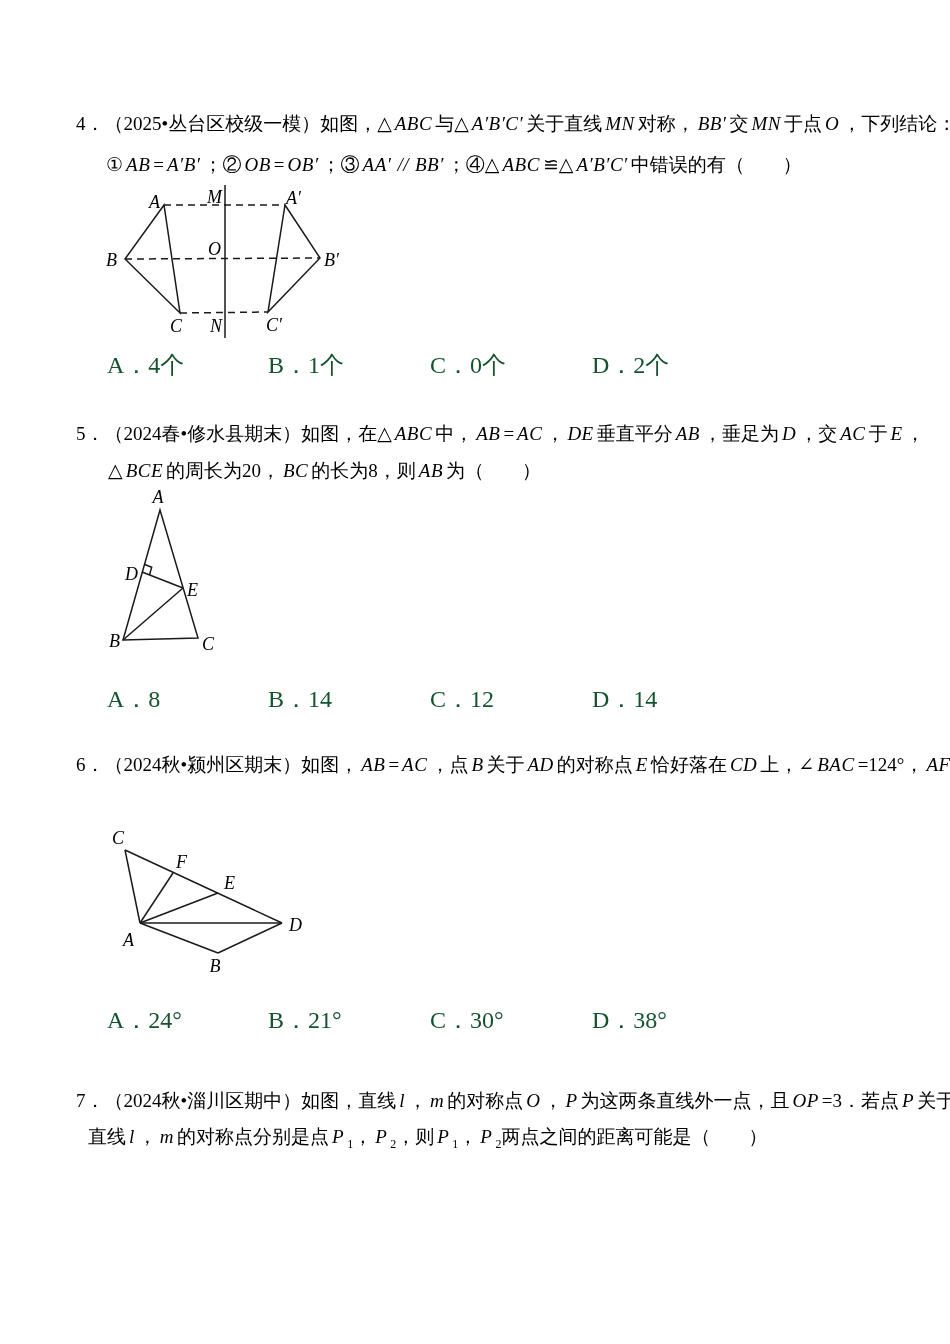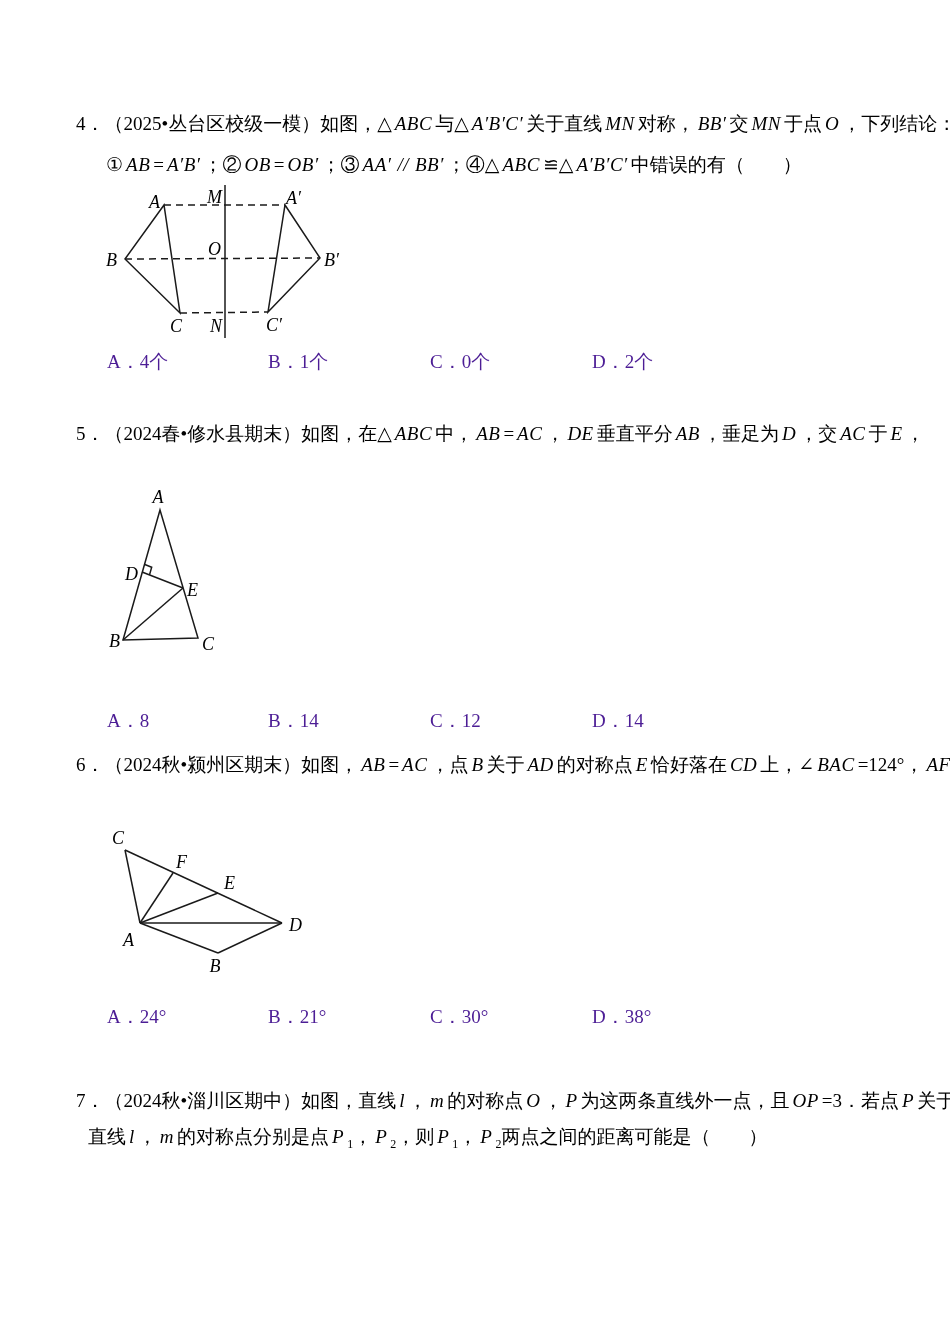--- a/index.html
+++ b/index.html
@@ -12,21 +12,21 @@
   .tline{
     position:absolute;white-space:nowrap;font-size:19px;line-height:1.25;
     color:#000;
   }
   .tline .var{
     font-style:italic;margin:0 3px;letter-spacing:0.5px;
   }
   .tline sub{font-size:12px;line-height:0;}
   .opts{position:absolute;left:0;width:950px;height:26px;}
   .opt{
-    position:absolute;top:0;white-space:nowrap;font-size:19px;color:#4c1d95;
+    position:absolute;top:0;white-space:nowrap;font-size:24px;color:#14532d;
   }
   svg.fig{position:absolute;overflow:visible;}
   svg.fig text{
     font-family:"Liberation Serif","DejaVu Serif",serif;
     font-style:italic;font-size:18px;fill:#000;
   }
   svg.fig line, svg.fig polygon, svg.fig path{
     stroke:#1a1a1a;stroke-width:1.5;fill:none;
   }
   svg.fig .dash{stroke-dasharray:7 5;}
@@ -66,20 +66,21 @@
   </svg>
 
   <div class="opts" style="top:349px">
     <span class="opt" style="left:107px">A．4个</span>
     <span class="opt" style="left:268px">B．1个</span>
     <span class="opt" style="left:430px">C．0个</span>
     <span class="opt" style="left:592px">D．2个</span>
   </div>
 
   <div class="tline" style="top:422px;left:76px"><span>5．（2024春•修水县期末）如图，在△</span><span class="var">ABC</span><span>中，</span><span class="var">AB</span><span>=</span><span class="var">AC</span><span>，</span><span class="var">DE</span><span>垂直平分</span><span class="var">AB</span><span>，垂足为</span><span class="var">D</span><span>，交</span><span class="var">AC</span><span>于</span><span class="var">E</span><span>，</span></div>
+  <div class="tline" style="top:459px;left:108px"><span>△</span><span class="var">BCE</span><span>的周长为20，</span><span class="var">BC</span><span>的长为8，则</span><span class="var">AB</span><span>为（　　）</span></div>
 
   <svg class="fig" style="left:95px;top:490px" width="130" height="170" viewBox="0 0 130 170">
     <g>
       <polygon points="65,20 28,150 103,148"></polygon>
     </g>
     <g>
       <line x1="47" y1="82" x2="88" y2="98"></line>
     </g>
     <g>
       <line x1="28" y1="150" x2="88" y2="98"></line>
@@ -87,21 +88,21 @@
     <g>
       <path d="M54.5,84.9 L56.7,77.2 L49.2,74.3"></path>
     </g>
     <text x="63" y="13" text-anchor="middle">A</text>
     <text x="43" y="90" text-anchor="end">D</text>
     <text x="92" y="106" text-anchor="start">E</text>
     <text x="25" y="157" text-anchor="end">B</text>
     <text x="107" y="160" text-anchor="start">C</text>
   </svg>
 
-  <div class="opts" style="top:708px">
+  <div class="opts" style="top:683px">
     <span class="opt" style="left:107px">A．8</span>
     <span class="opt" style="left:268px">B．14</span>
     <span class="opt" style="left:430px">C．12</span>
     <span class="opt" style="left:592px">D．14</span>
   </div>
 
   <div class="tline" style="top:753px;left:76px"><span>6．（2024秋•颍州区期末）如图，</span><span class="var">AB</span><span>=</span><span class="var">AC</span><span>，点</span><span class="var">B</span><span>关于</span><span class="var">AD</span><span>的对称点</span><span class="var">E</span><span>恰好落在</span><span class="var">CD</span><span>上，∠</span><span class="var">BAC</span><span>=124°，</span><span class="var">AF</span></div>
 
   <svg class="fig" style="left:82px;top:828px" width="240" height="150" viewBox="0 0 240 150">
     <g>

